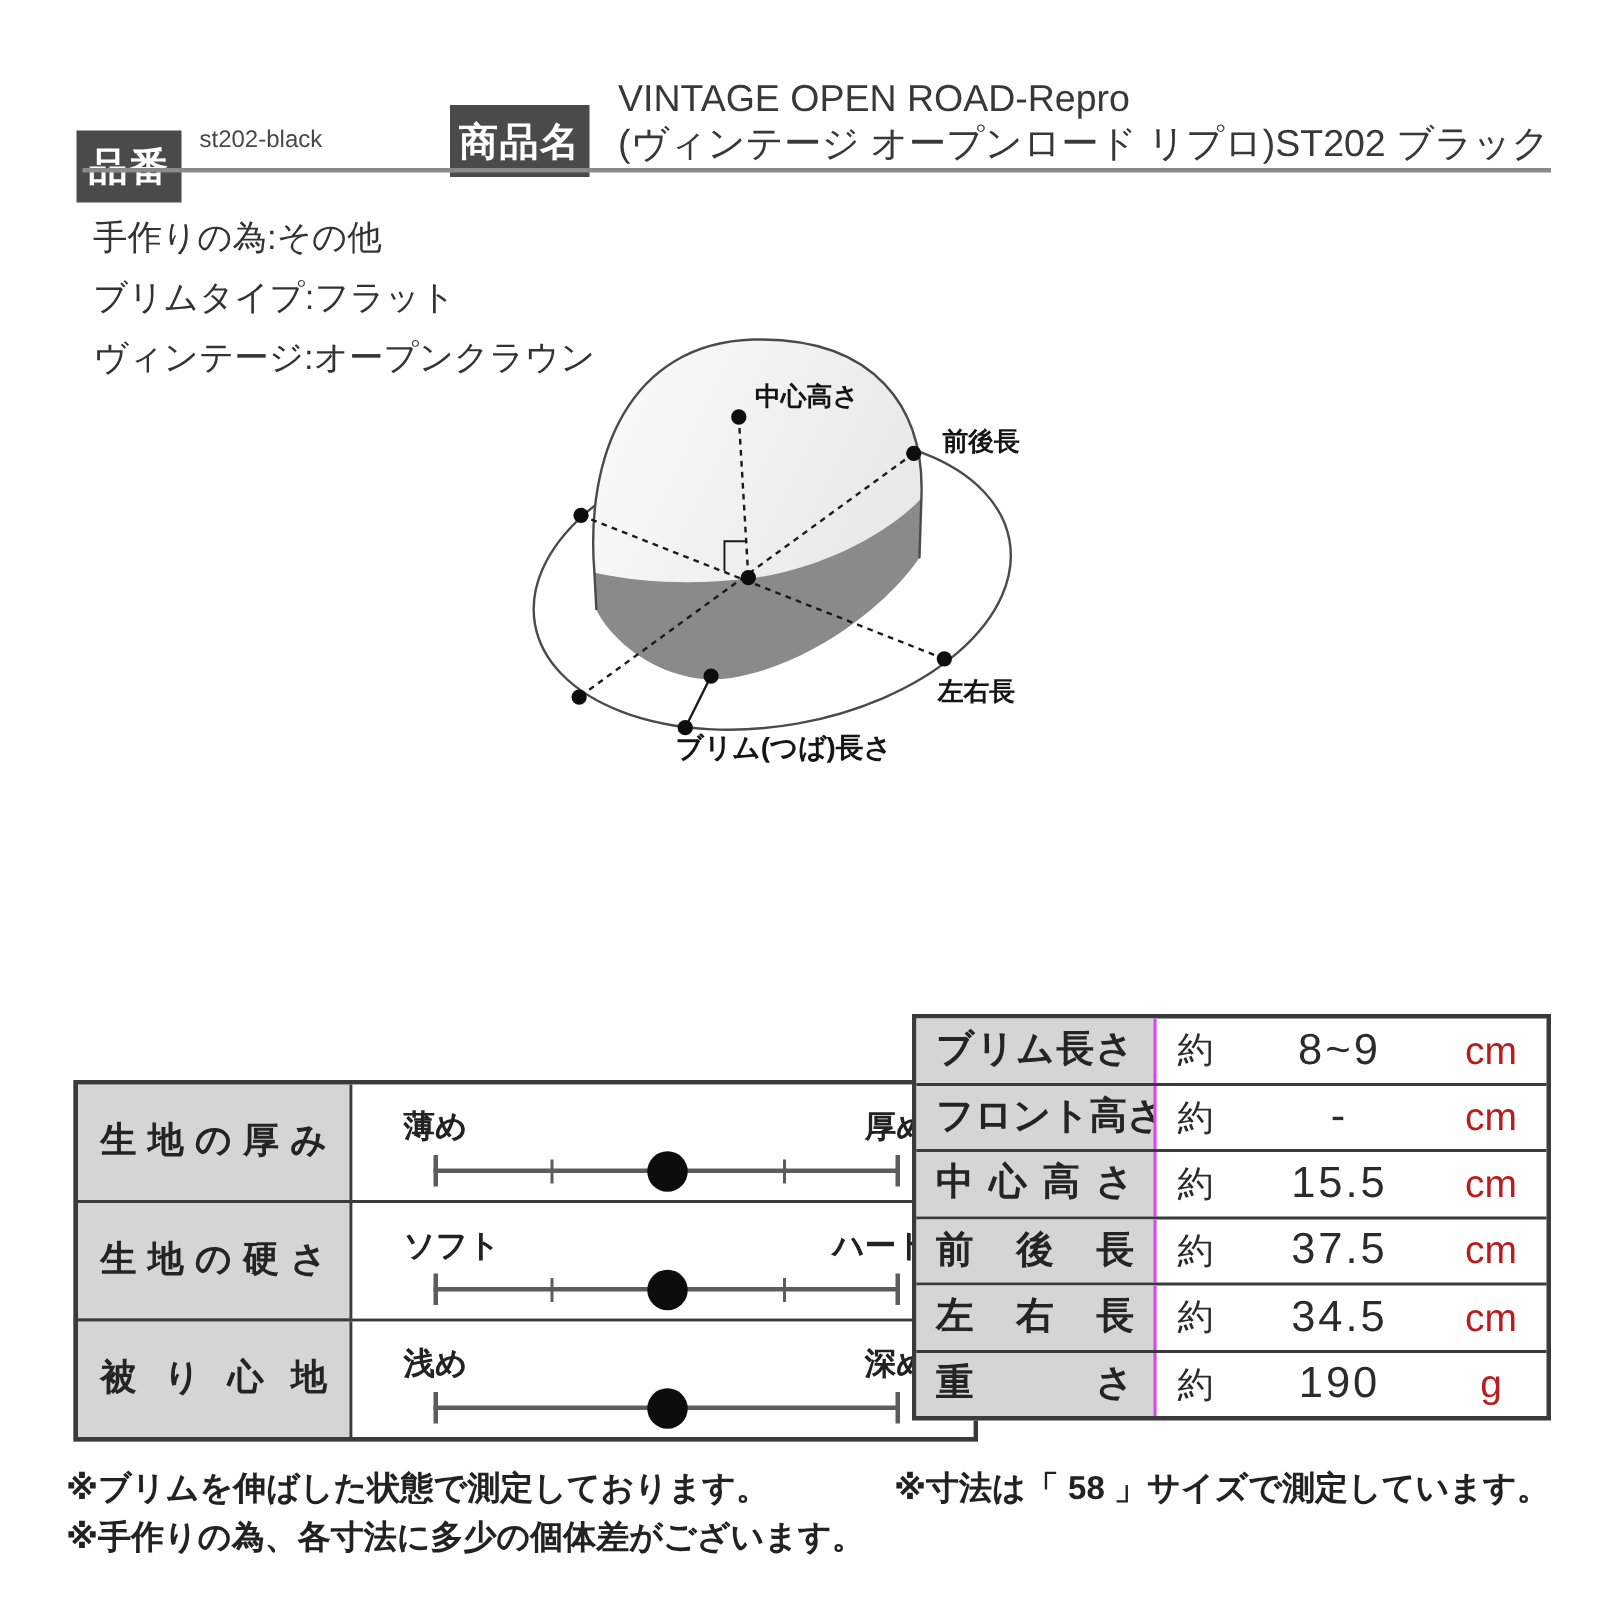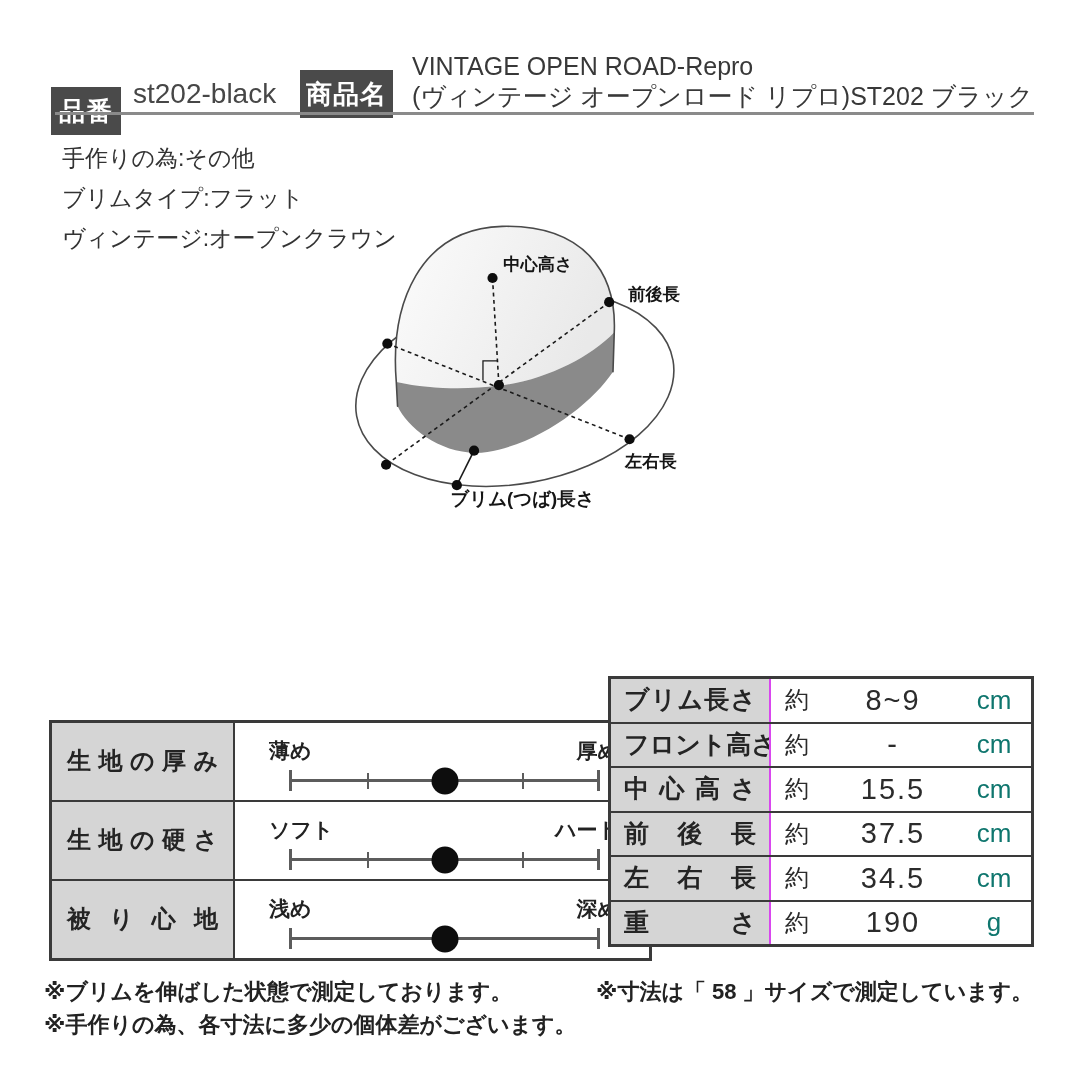--- a/index.html
+++ b/index.html
@@ -4,21 +4,21 @@
 <style>
   html,body{margin:0;padding:0;background:#ffffff;}
   body{font-family:"Liberation Sans","DejaVu Sans",sans-serif;color:#333;}
   #canvas{position:relative;width:1080px;height:1080px;background:#ffffff;overflow:hidden;}
 
   
   .tag-box{position:absolute;background:#4a4a4a;color:#ffffff;font-weight:700;font-size:26px;
            display:flex;align-items:center;justify-content:center;letter-spacing:1px;}
   #hinban-box{left:51px;top:87px;width:70px;height:48px;}
   #shohin-box{left:300px;top:70px;width:93px;height:48px;}
-  #hinban-value{position:absolute;left:133px;top:80px;font-size:28px;color:#474747;line-height:28px;}
+  #hinban-value{position:absolute;left:133px;top:80px;font-size:16px;color:#474747;line-height:28px;}
   #product-name{position:absolute;left:412px;top:51px;font-size:25px;font-weight:500;color:#383838;line-height:30px;white-space:nowrap;}
   #header-rule{position:absolute;left:55px;top:112px;width:979px;height:3px;background:#8a8a8a;}
 
   
   #attr-list{position:absolute;left:62px;top:138px;font-size:23px;font-weight:500;color:#333;}
   .attr-line{height:40px;line-height:40px;white-space:nowrap;}
 
   
   #hat-svg{position:absolute;left:330px;top:195px;}
   .diag-label{font-weight:700;fill:#151515;}
@@ -46,21 +46,21 @@
   #spec-table{position:absolute;left:608px;top:676px;width:426px;height:271px;
               border:3px solid #3a3a3a;box-sizing:border-box;display:flex;flex-direction:column;background:#fff;}
   .sp-row{display:flex;flex:1;height:42.5px;}
   .sp-row + .sp-row{border-top:2px solid #3a3a3a;}
   .sp-label{width:160px;background:#d5d5d5;border-right:2px solid #d946ef;font-size:25px;font-weight:700;color:#242424;
             display:block;line-height:41px;padding:0 13px;box-sizing:border-box;
             text-align:justify;text-align-last:justify;text-justify:inter-character;white-space:nowrap;overflow:hidden;}
   .sp-value-area{flex:1;display:flex;align-items:center;}
   .sp-approx{font-size:24px;font-weight:500;color:#2b2b2b;padding-left:14px;width:38px;}
   .sp-value{flex:1;text-align:center;font-size:29px;font-weight:500;color:#2b2b2b;letter-spacing:2px;}
-  .sp-unit{width:62px;margin-right:6px;text-align:center;font-size:26px;font-weight:500;color:#0f766e;}
+  .sp-unit{width:62px;margin-right:6px;text-align:center;font-size:26px;font-weight:500;color:#b91c1c;}
 
   
   .footnote{position:absolute;font-size:22px;font-weight:600;color:#222;white-space:nowrap;}
   #footnote-left-1{left:44px;top:977px;}
   #footnote-left-2{left:44px;top:1010px;}
   #footnote-right{left:596px;top:977px;}
 </style>
 </head>
 <body>
 

